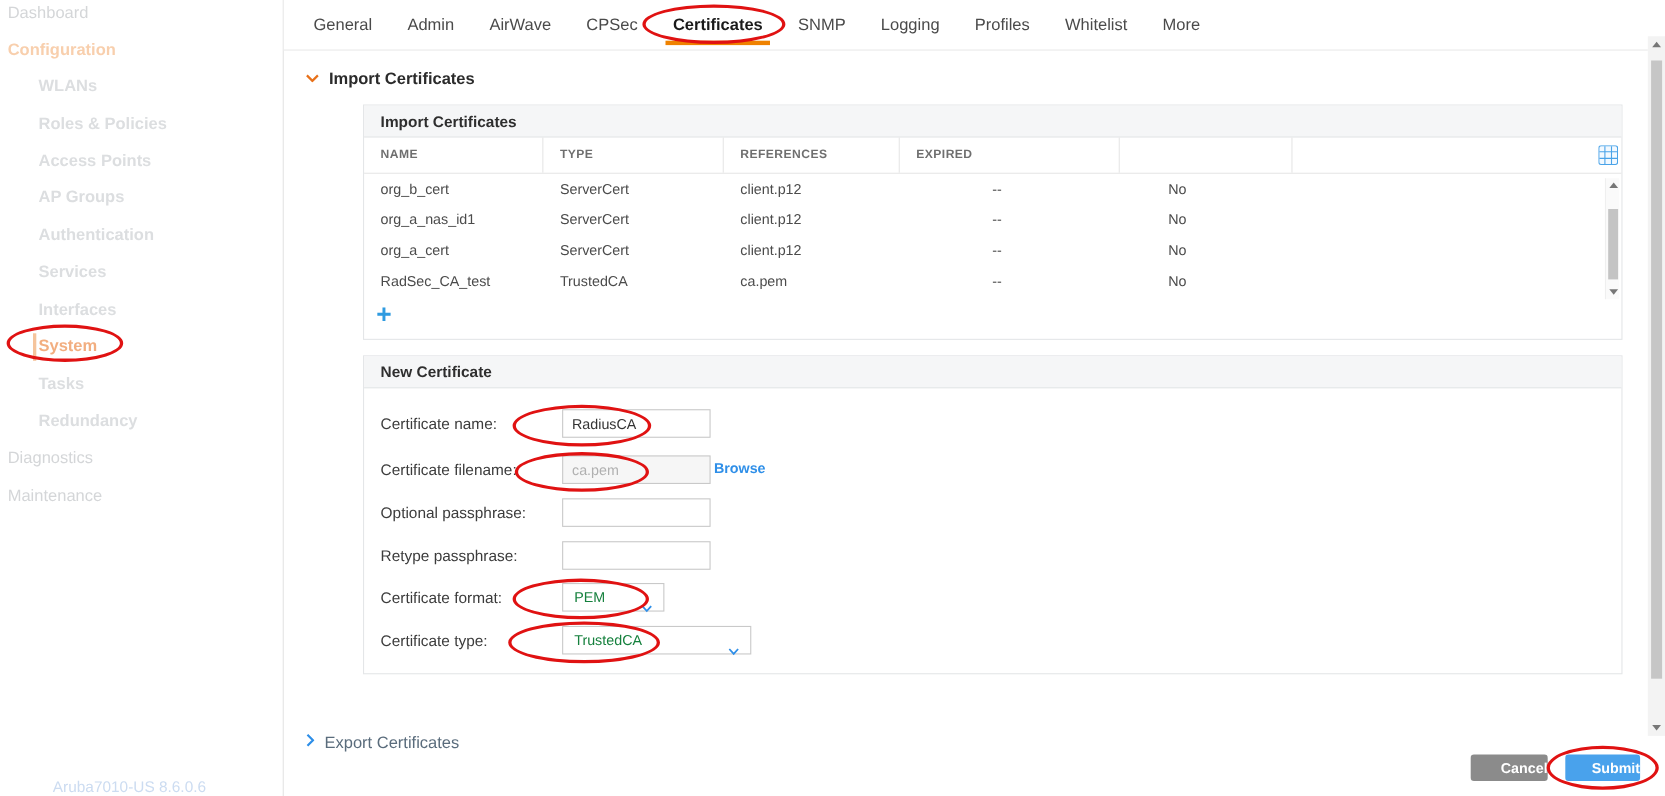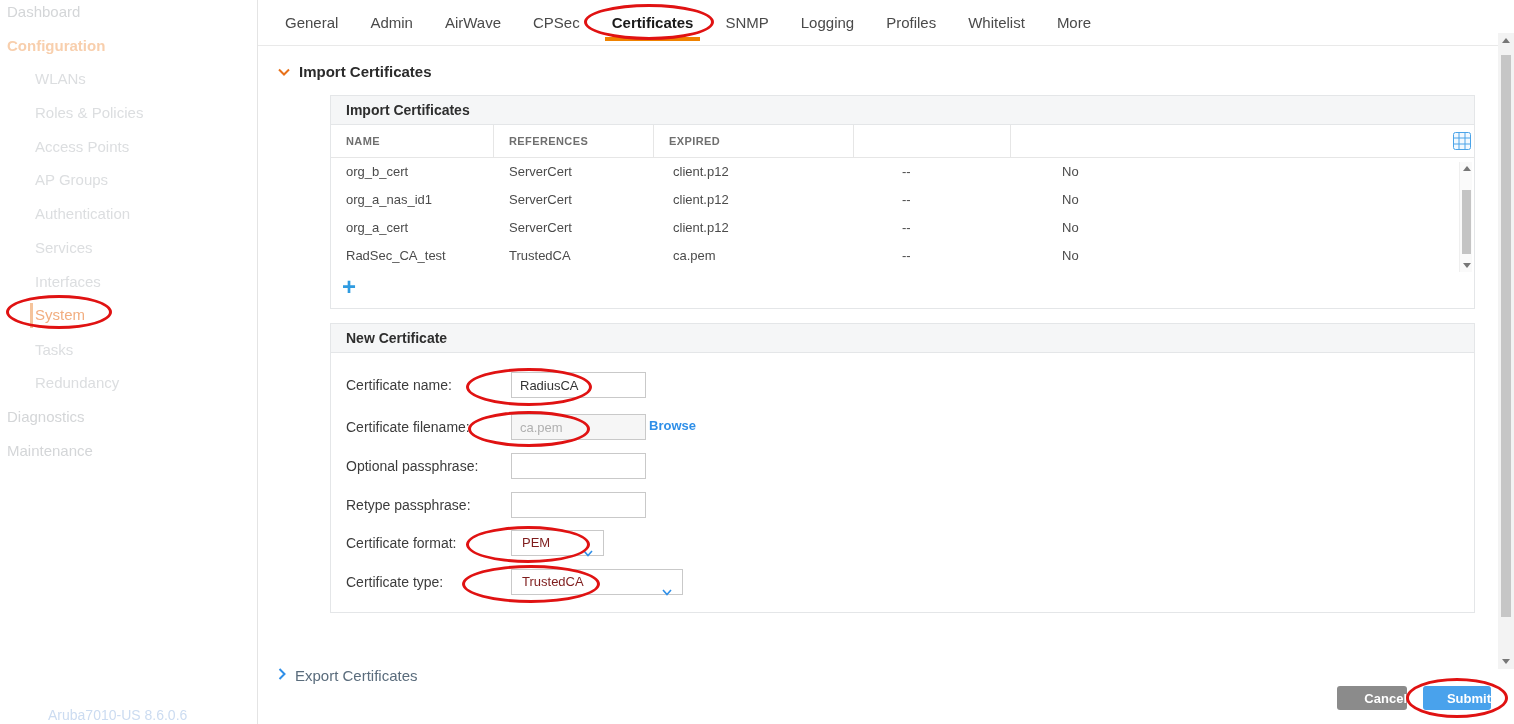--- a/index.html
+++ b/index.html
@@ -5,21 +5,21 @@
   * { margin:0; padding:0; box-sizing:border-box; }
   html,body { background:#fff; }
   .app {
     position:relative; width:1514px; height:724px; overflow:hidden;
     font-family:"Liberation Sans", sans-serif; background:#fff;
   }
   
   .sidebar { position:absolute; left:0; top:0; width:258px; height:724px; background:#fff; border-right:1px solid #e4e4e4; }
   .nav-item { position:absolute; font-size:15px; line-height:20px; cursor:default; white-space:nowrap; }
   .lvl1 { left:7px; color:#d4d6d8; }
-  .lvl2 { left:35px; color:#dcdee0; }
+  .lvl2 { left:35px; color:#dcdee0;font-weight:bold; }
   .nav-parent-active { color:#f8cfad; font-weight:bold; }
   .nav-selected { color:#f2ae80; }
   .nav-selbar { position:absolute; left:30px; top:303px; width:3px; height:25px; background:#f5c49c; }
   .version { position:absolute; left:48px; top:707px; font-size:14px; color:#ccdcf1; white-space:nowrap; }
   
   .tabbar { position:absolute; left:258px; top:0; width:1240px; height:46px; border-bottom:1px solid #e9e9e9; display:flex; align-items:center; gap:32px; padding-left:27px; background:#fff; }
   .tab { font-size:15px; color:#4a4a4a; cursor:pointer; position:relative; padding:12px 0 13px 0; }
   .tab.active { font-weight:bold; color:#1a1a1a; }
   .tab.active::after { content:""; position:absolute; left:-7px; right:-7px; bottom:3px; height:4px; background:#ef8200; }
   
@@ -45,21 +45,21 @@
   .arr { width:0; height:0; position:absolute; left:3px; }
   .arr-up { border-left:4px solid transparent; border-right:4px solid transparent; border-bottom:5px solid #777; top:4px; }
   .arr-down { border-left:4px solid transparent; border-right:4px solid transparent; border-top:5px solid #777; bottom:4px; }
   
   .frm-row { position:absolute; left:0; height:26px; }
   .frm-label { position:absolute; left:15px; font-size:14px; color:#3c3c3c; line-height:26px; white-space:nowrap; }
   .frm-ctl { position:absolute; left:180px; top:0; }
   .txt-input { width:135px; height:26px; border:1px solid #c9c9c9; font-size:13px; color:#333; padding:0 8px; font-family:"Liberation Sans", sans-serif; background:#fff; }
   .txt-input.dim { background:#f6f6f6; }
   .txt-input.dim::placeholder { color:#b0b0b0; }
-  .select-box { height:26px; border:1px solid #c9c9c9; background:#fff; position:relative; font-size:13px; color:#7f1d1d; line-height:24px; padding:0 24px 0 10px; cursor:pointer; }
+  .select-box { height:26px; border:1px solid #c9c9c9; background:#fff; position:relative; font-size:13px; color:#15803d; line-height:24px; padding:0 24px 0 10px; cursor:pointer; }
   .select-box .chev { position:absolute; right:10px; top:10px; }
   .sel-format { width:93px; }
   .sel-type { width:172px; }
   .browse-link { position:absolute; left:318px; top:4px; font-size:13px; font-weight:bold; color:#2f8fe8; cursor:pointer; }
   
   .btn { position:absolute; top:686px; height:24px; border:none; border-radius:3px; color:#fff; font-size:13px; font-weight:bold; font-family:"Liberation Sans", sans-serif; cursor:pointer;text-align:right; }
   .btn-cancel { left:1337px; width:70px; background:#8b8b8b; }
   .btn-submit { left:1423px; width:68px; background:#49a2ec; }
   
   .page-scroll { position:absolute; left:1498px; top:33px; width:16px; height:636px; background:#f3f3f3; }
@@ -113,20 +113,21 @@
         </svg>
     </span>
     <span class="t">Import Certificates</span>
   </div>
 
   <div class="panel" style="top:95px; height:214px;">
     <div class="panel-band">Import Certificates</div>
 
     <div class="colrow">
       <div class="cell hcell c1">NAME</div>
+      <div class="cell hcell c2">TYPE</div>
       <div class="cell hcell c4">REFERENCES</div>
       <div class="cell hcell c5">EXPIRED</div>
       <div class="cell hcell c6"></div>
       <div class="cell c7">
         <span class="grid-icon">
           <svg width="18" height="18" viewBox="0 0 18 18">
             <rect x="0.5" y="0.5" width="17" height="17" rx="2" fill="#f2f9ff" stroke="#4aa3e8"></rect>
             <line x1="6" y1="1" x2="6" y2="17" stroke="#4aa3e8"></line>
             <line x1="12" y1="1" x2="12" y2="17" stroke="#4aa3e8"></line>
             <line x1="1" y1="6" x2="17" y2="6" stroke="#4aa3e8"></line>

